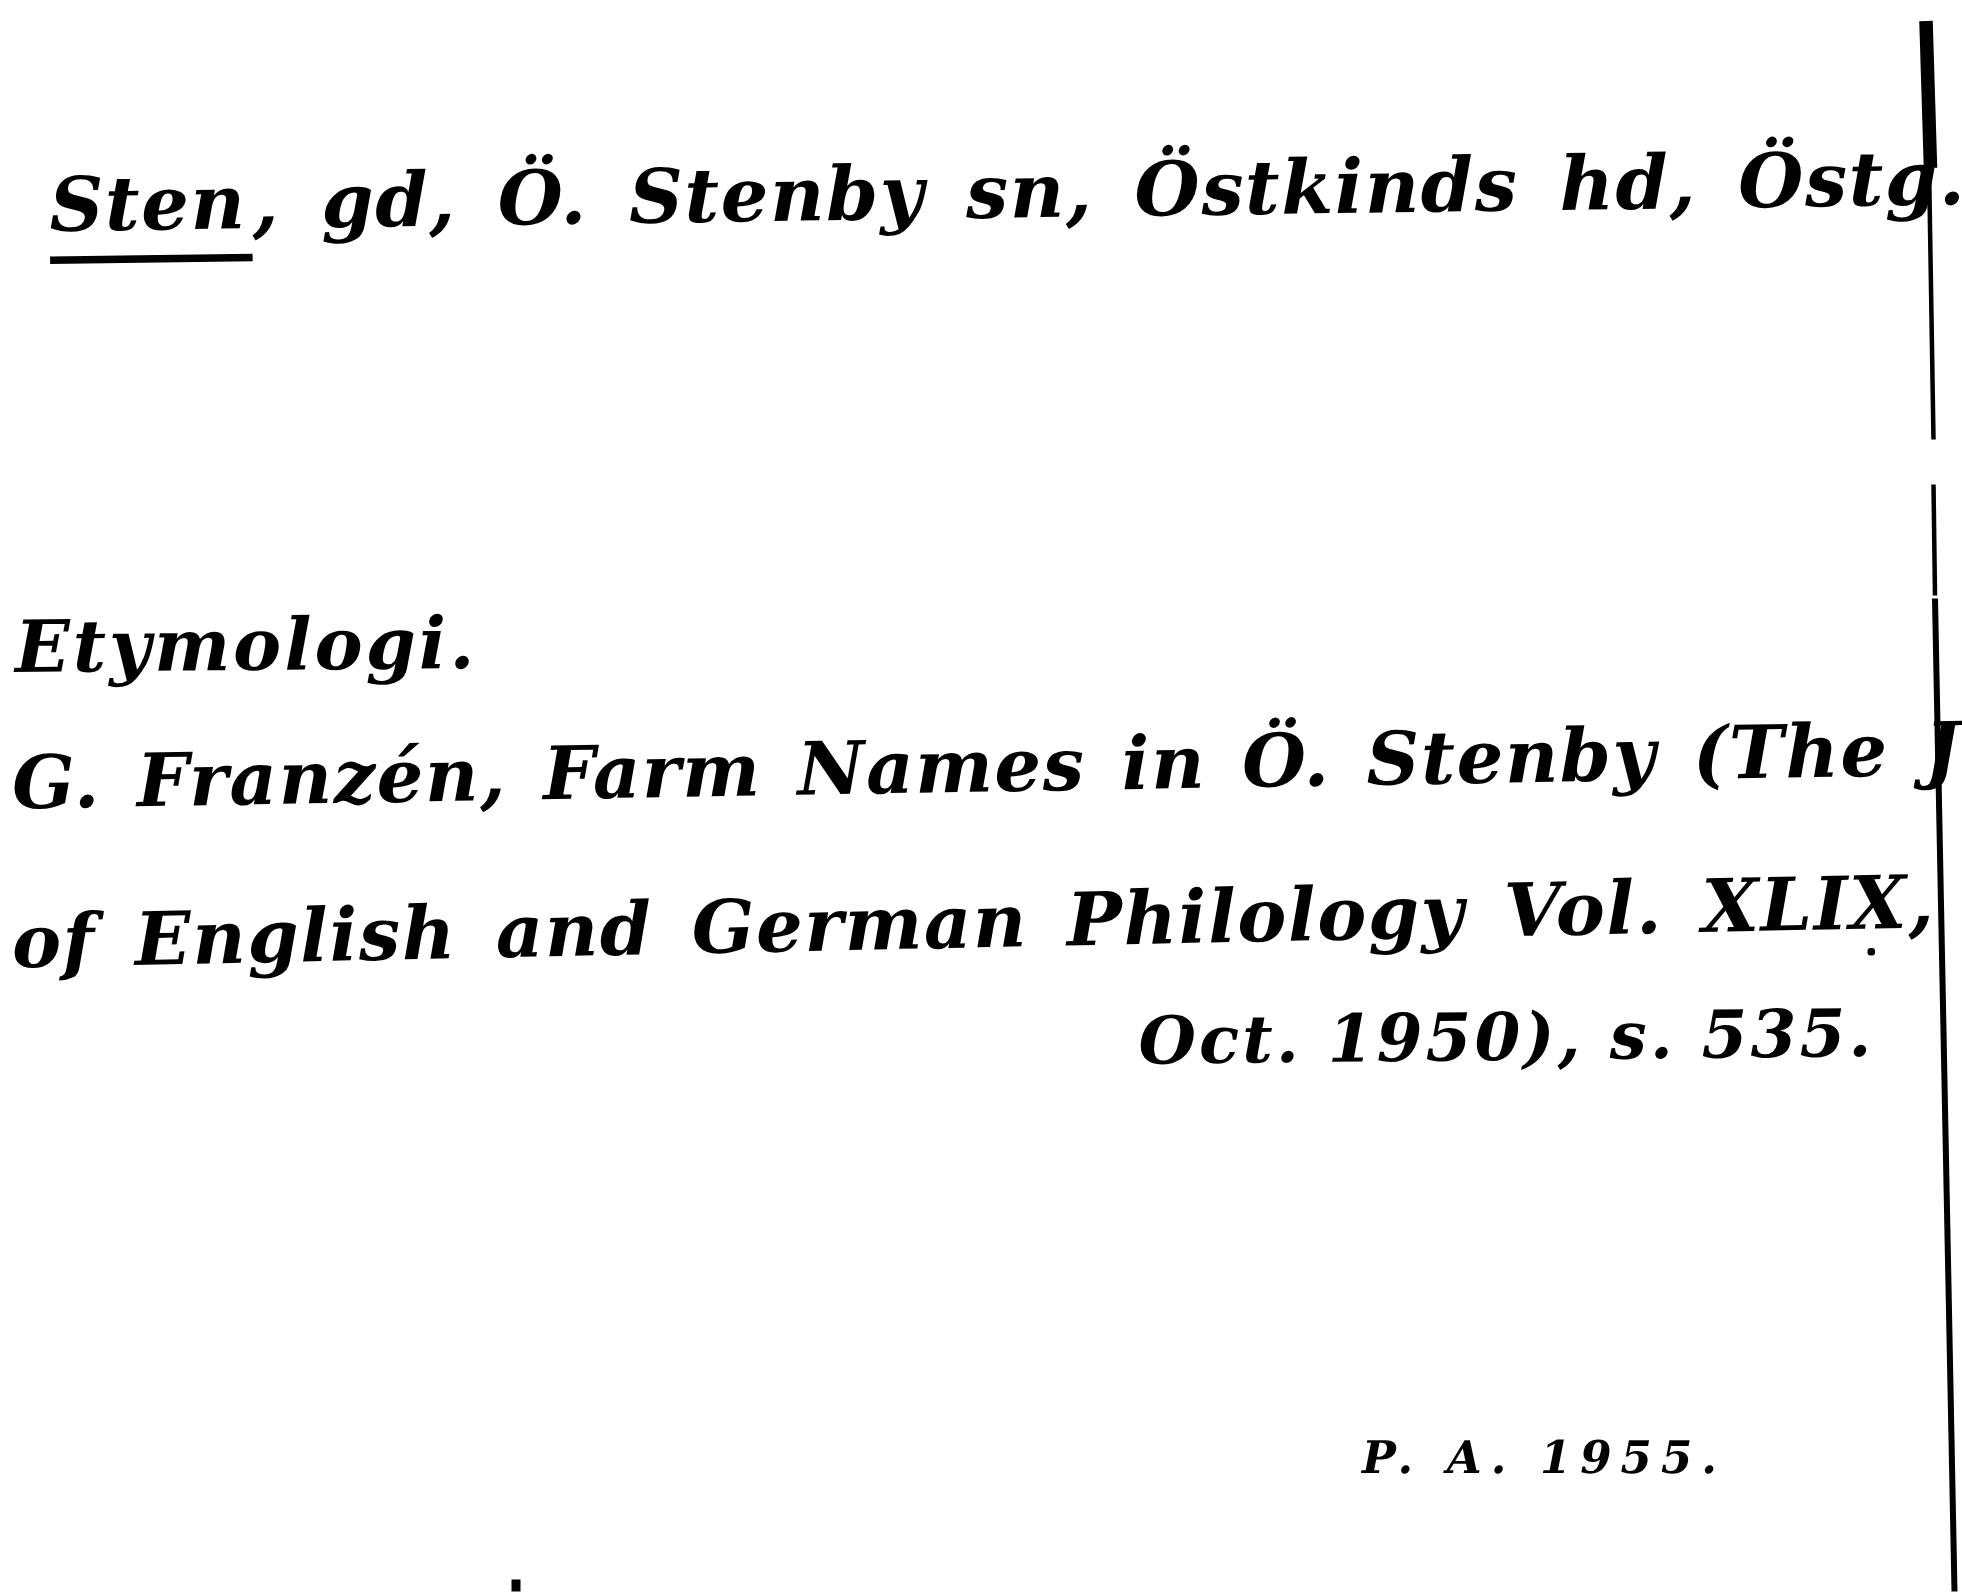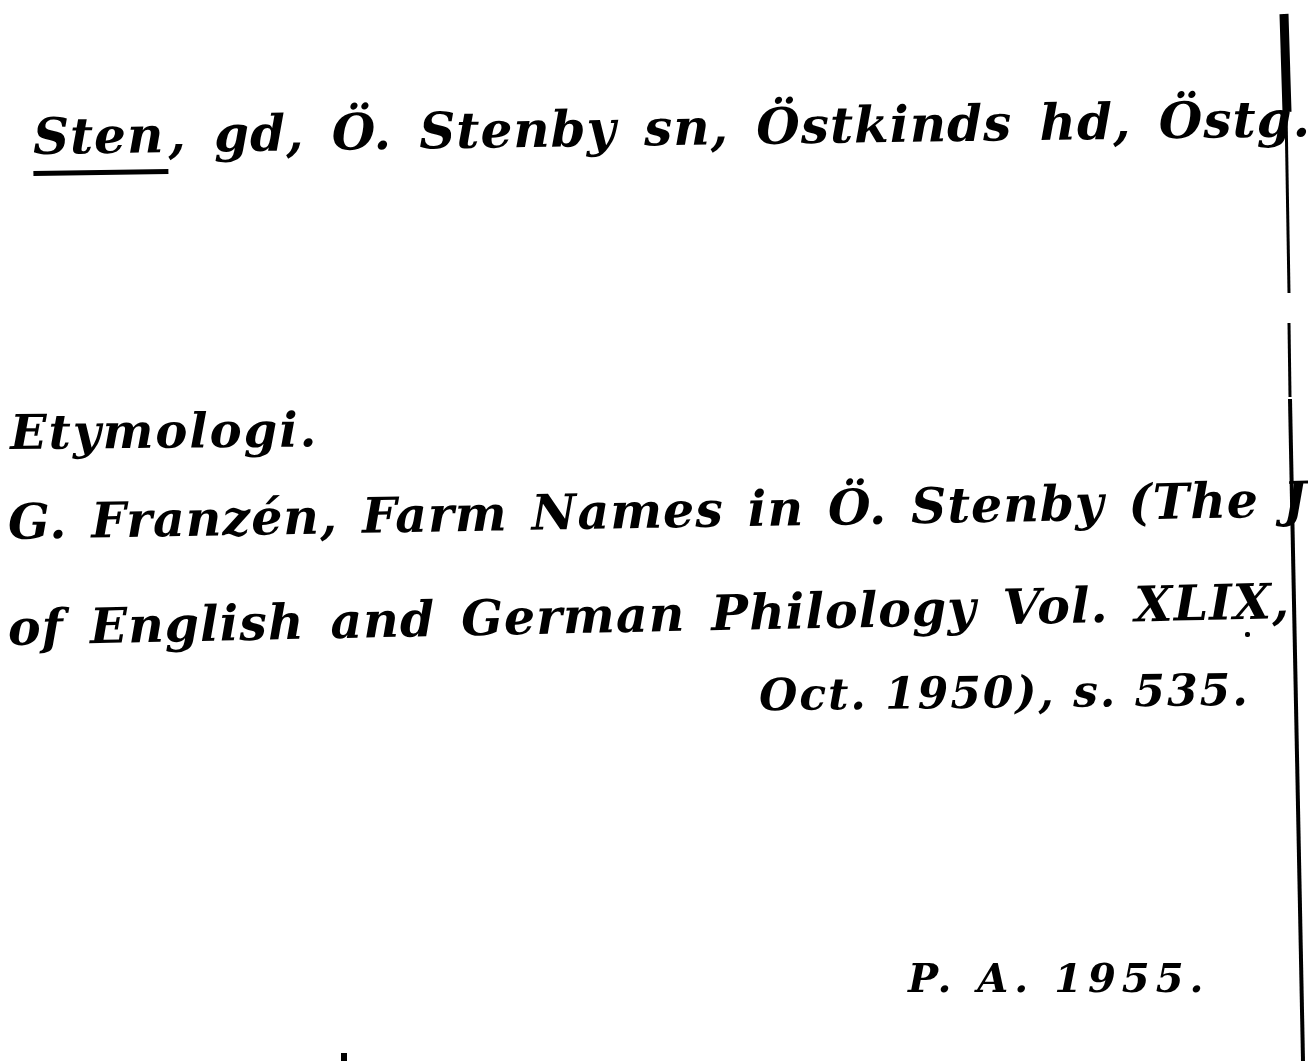--- a/index.html
+++ b/index.html
@@ -70,21 +70,21 @@
     right: 58px;
     top: 668px;
     font-size: 44px;
     letter-spacing: 2px;
     transform-origin: right center;
     transform: rotate(-0.6deg);
   }
   .sig {
     left: 908px;
     top: 958px;
-    font-size: 40px;
+    font-size: 30px;
     letter-spacing: 6px;
     text-align: right;
   }
   .edge-svg {
     position: absolute;
     left: 0;
     top: 0;
     width: 1308px;
     height: 1063px;
     pointer-events: none;

